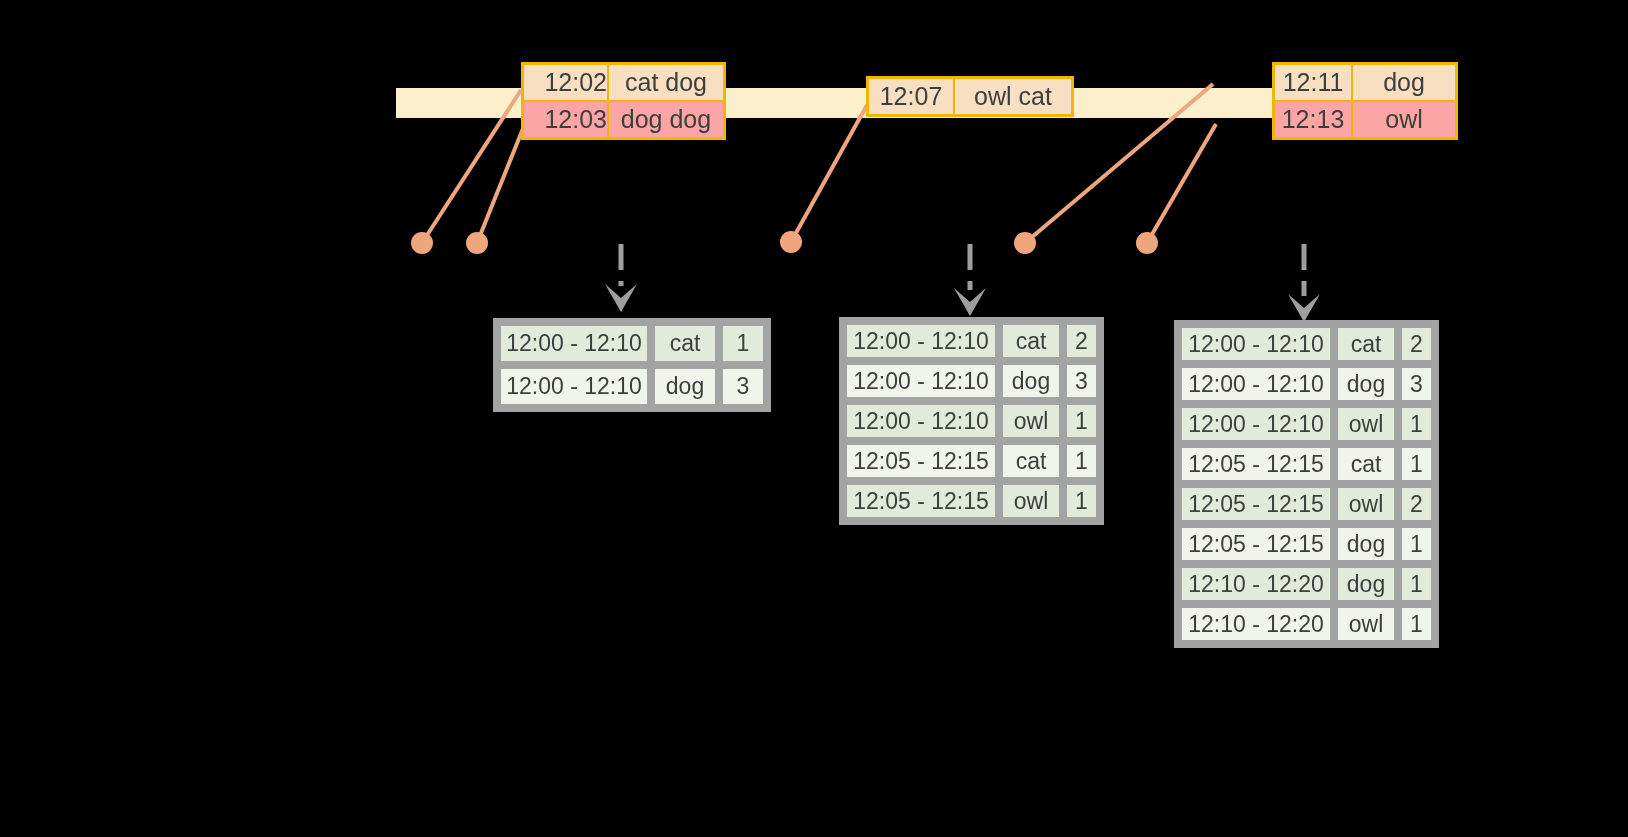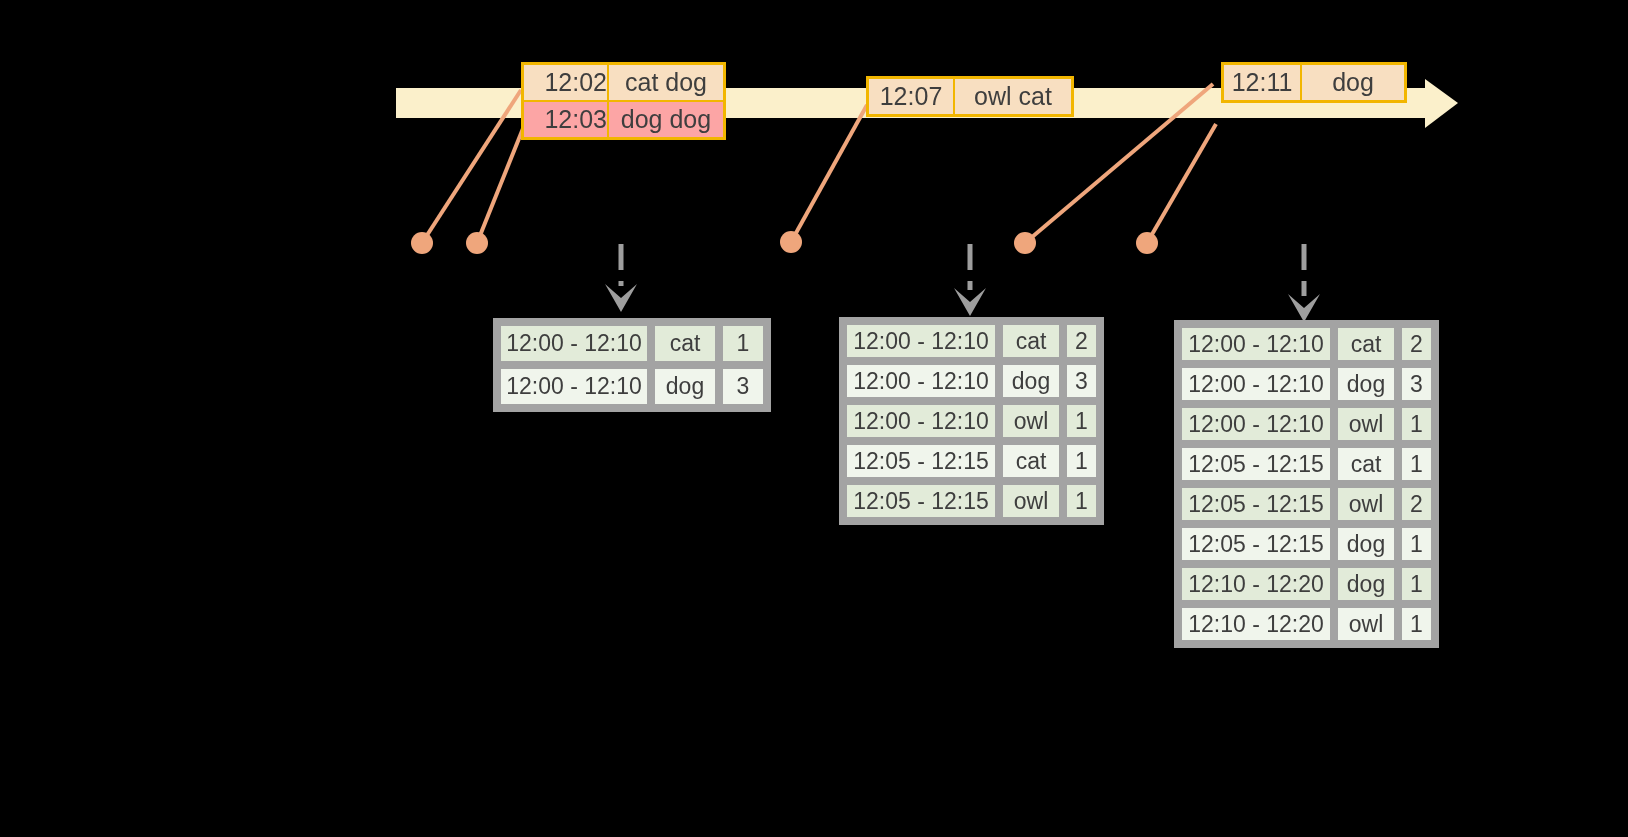--- a/index.html
+++ b/index.html
@@ -16,21 +16,21 @@
 
   
   .etable{border:3px solid #F2B600;}
   .etable td{border:2px solid #F2B600;height:35px;font-size:25px;}
   .r-peach td{background:#F8DFC1;}
   .r-cream td{background:#fca5a5;}
   #et1{left:521px;top:62px;}
   #et1 .tcol{width:83px;text-align:right;} #et1 .wcol{width:114px;}
   #et2{left:866px;top:76px;}
   #et2 .tcol{width:84px;} #et2 .wcol{width:116px;}
-  #et3{left:1221px;top:62px;}
+  #et3{left:1272px;top:62px;}
   #et3 .tcol{width:76px;} #et3 .wcol{width:102px;}
 
   
   .rtable{border:3px solid #6EAD45;}
   .rtable td{border:8px solid #a3a3a3;height:32px;font-size:23px;}
   .rtable tr.gsep td{border-top-width:5px;}
   .row-a td{background:#E2EBD9;}
   .row-b td{background:#F0F5EC;}
   #rt1{left:493px;top:318px;}
   #rt1 .c-win{width:146px;} #rt1 .c-word{width:60px;} #rt1 .c-cnt{width:40px;}
@@ -88,20 +88,24 @@
     <td class="wcol">owl cat</td>
   </tr>
 </tbody>
   </table>
 
 <table class="etable" id="et3">
   <tbody>
       <tr class="r-peach">
     <td class="tcol">12:11</td>
     <td class="wcol">dog</td>
+  </tr>
+  <tr class="r-cream">
+    <td class="tcol">12:13</td>
+    <td class="wcol">owl</td>
   </tr>
 </tbody>
   </table>
 
 <table class="rtable" id="rt1">
   <tbody>
       <tr class="row-a">
     <td class="c-win">12:00 - 12:10</td>
     <td class="c-word">cat</td>
     <td class="c-cnt">1</td>

